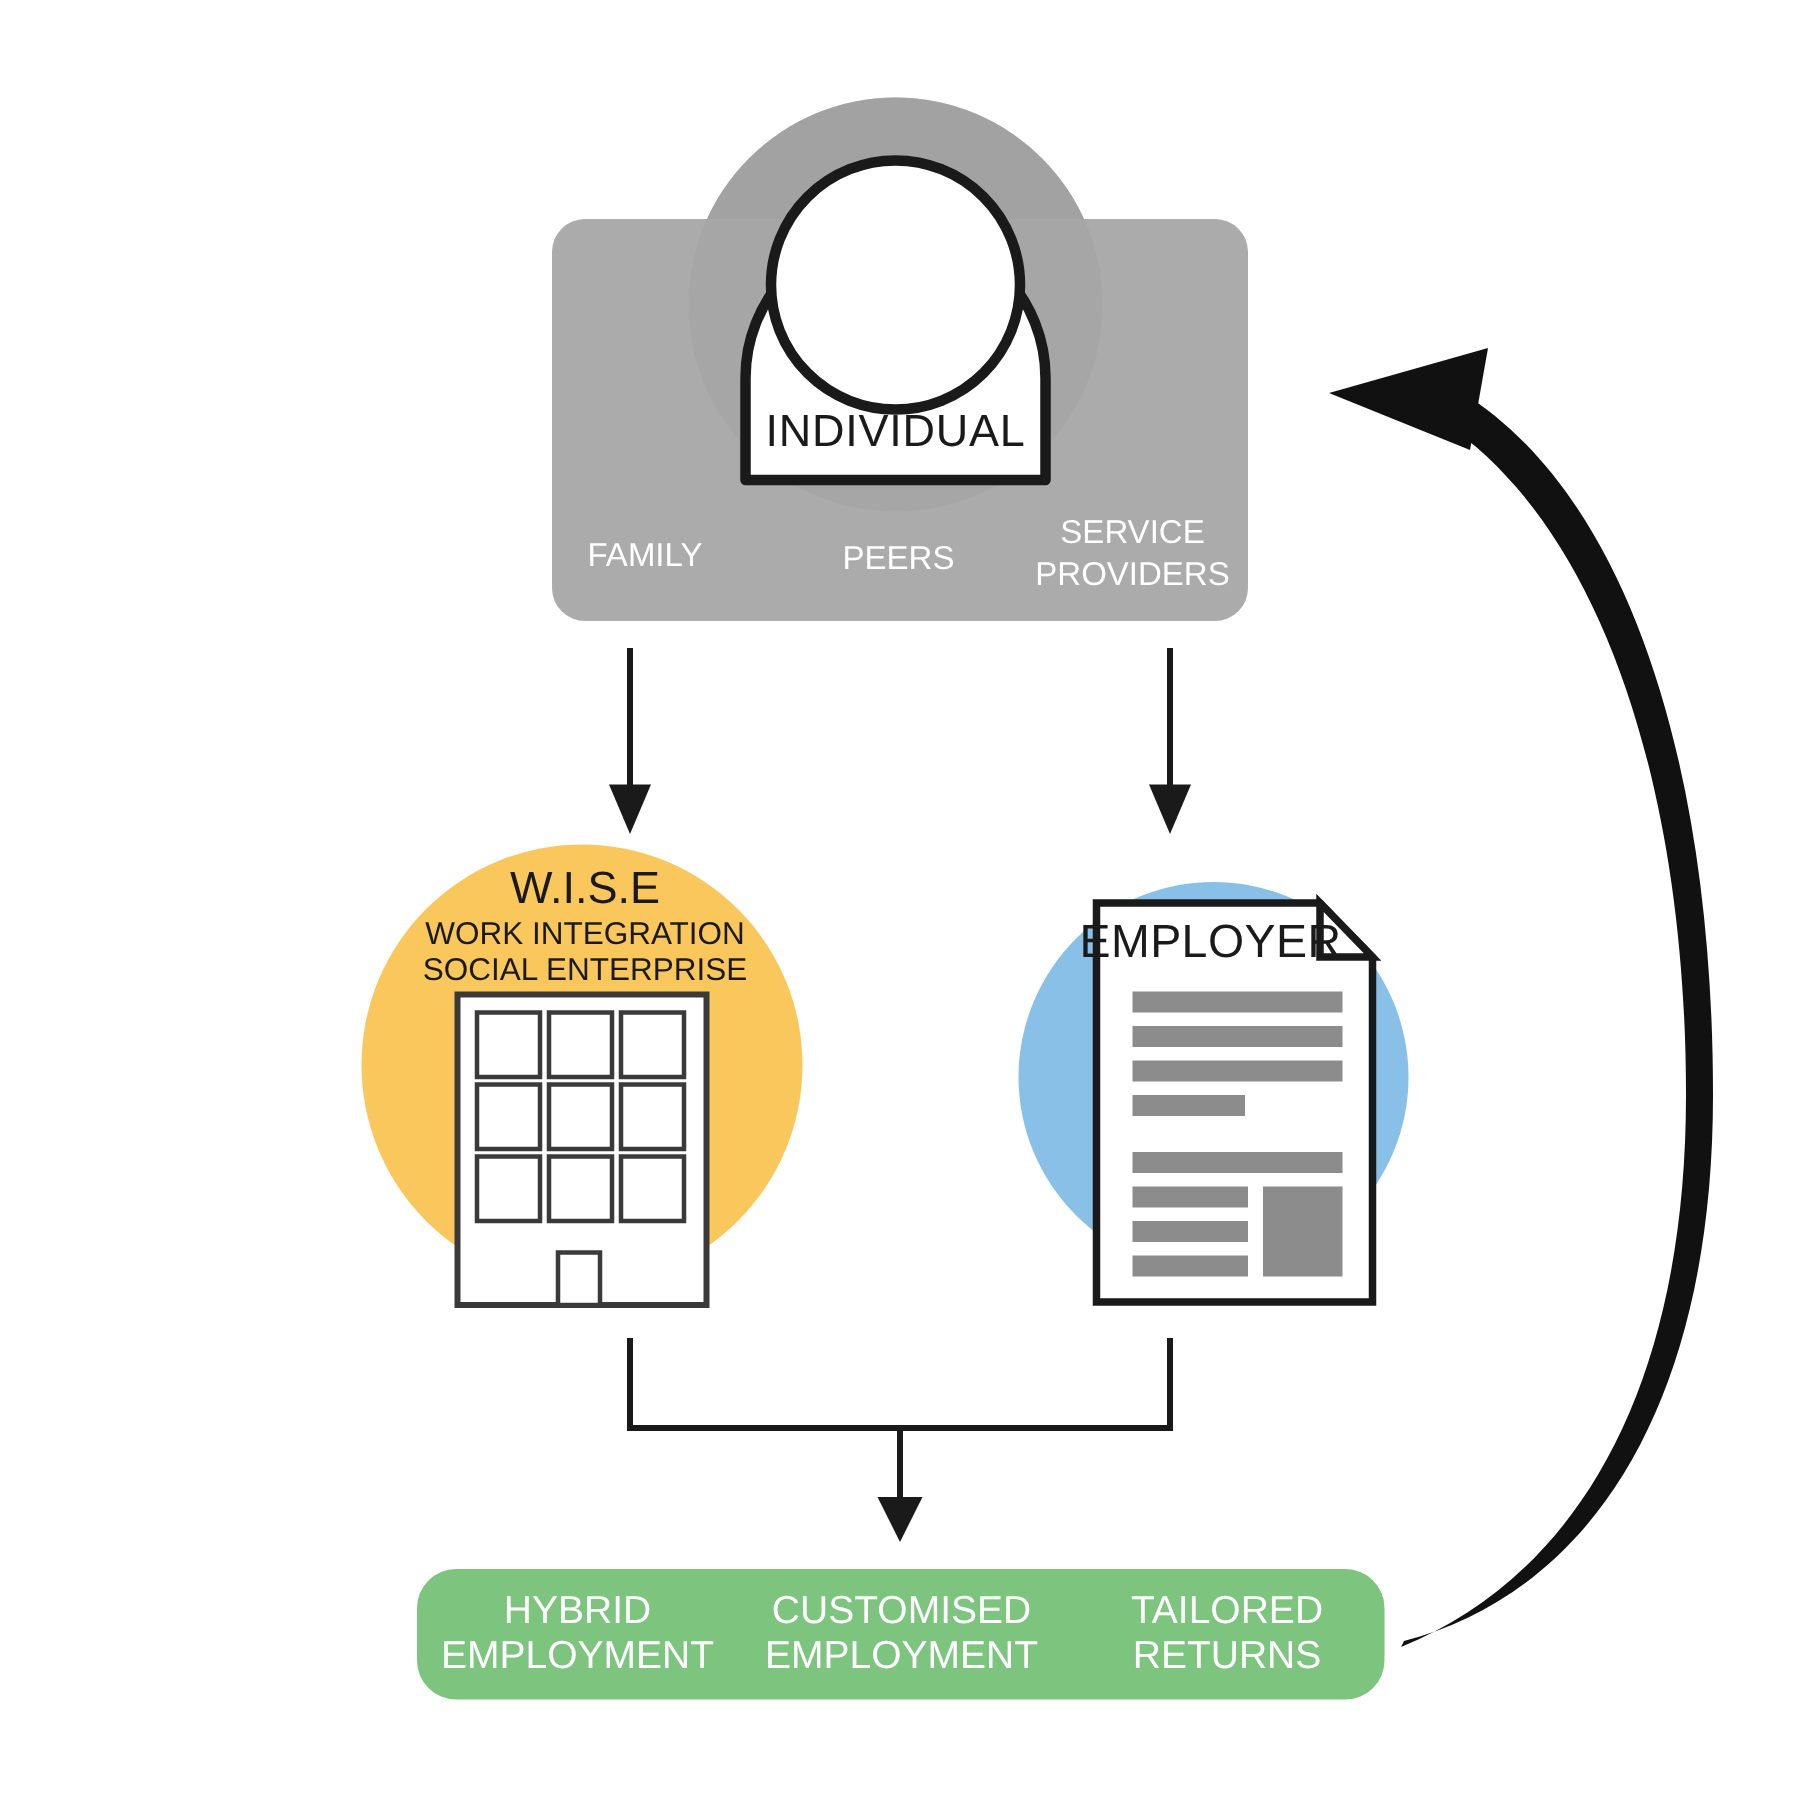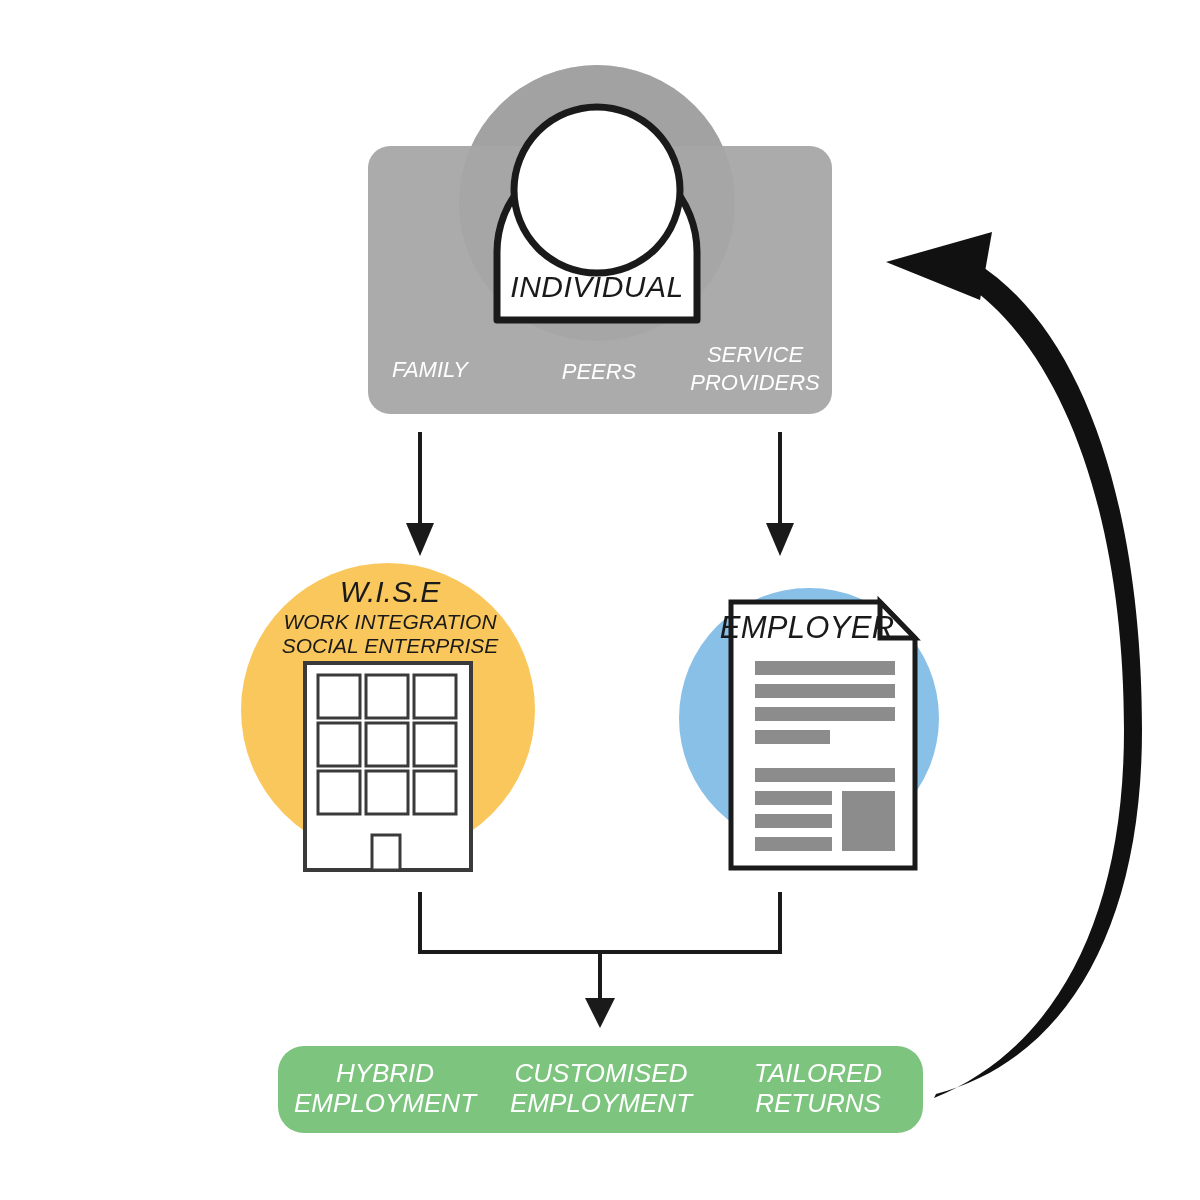--- a/index.html
+++ b/index.html
@@ -11,21 +11,20 @@
     width: 1200px;
     height: 1200px;
     font-family: "Liberation Sans", sans-serif;
     overflow: hidden;
   }
   #stage {
     position: relative;
     width: 1200px;
     height: 936px;
     background: #ffffff;
-    font-style: italic;
   }
   #diagram-svg {
     position: absolute;
     left: 0;
     top: 0;
     width: 1200px;
     height: 1200px;
   }
   .txt {
     font-family: "Liberation Sans", sans-serif;

